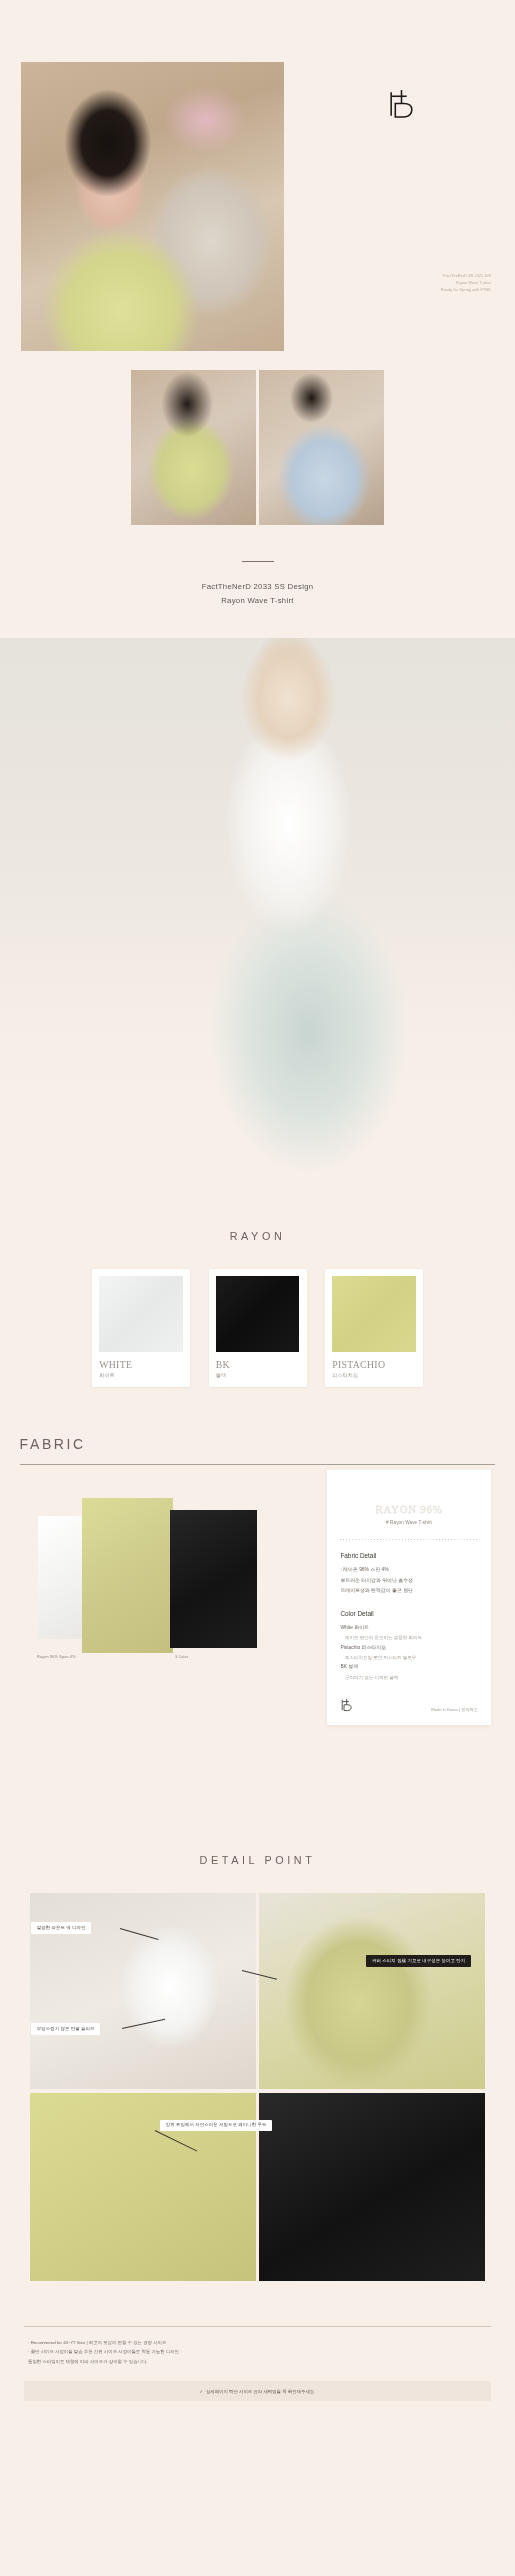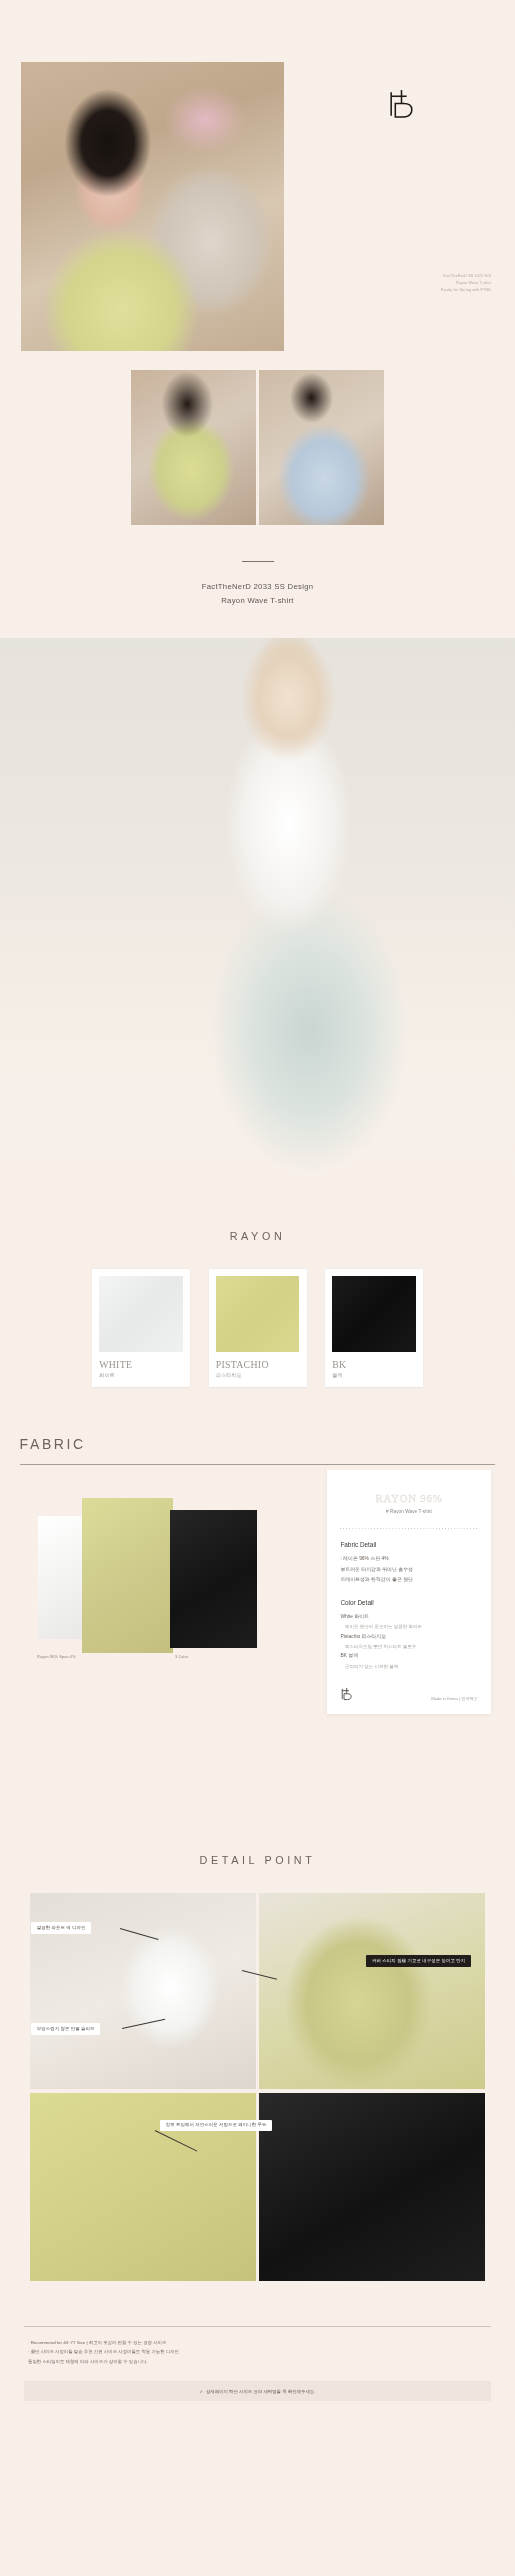--- a/index.html
+++ b/index.html
@@ -126,21 +126,21 @@
   }
   .info-card::before{
     content:""; position:absolute; left:0; right:0; top:-4.6px; height:5.2px;
     background:
       radial-gradient(circle 3.1px at 3.1px 5.2px, #f8efe9 98%, transparent 100%) repeat-x;
     background-size:6.2px 6.2px;
   }
   .info-ghost{
     text-align:center; font-family:"Liberation Serif", serif;
     font-size:10.8px; letter-spacing:0.8px; color:#f0ebe6;
-    -webkit-text-stroke:0.3px #e3dcd5; margin-top:7px;
+    -webkit-text-stroke:0.3px #e3dcd5; margin-top:18px;
   }
   .info-hash{ text-align:center; font-size:4.6px; color:#8e857e; margin-top:5.2px; letter-spacing:0.1px; }
   .info-dots{
     margin:13.4px 0 12.4px; height:1px;
     background:radial-gradient(circle 0.5px at 0.5px 0.5px, #c9c1ba 99%, transparent 100%) repeat-x;
     background-size:3.1px 1.5px;
   }
   .info-h{ font-size:6.4px; color:#3c3733; margin-bottom:6.2px; }
   .info-h.mt{ margin-top:13.4px; }
   .info-li{ font-size:4.9px; color:#6b635d; line-height:2.1; }
@@ -245,29 +245,29 @@
 
     <div class="swatch-row">
 
       <div class="swatch-card">
         <div class="swatch-chip chip-white"></div>
         <div class="swatch-en">WHITE</div>
         <div class="swatch-kr">화이트</div>
       </div>
 
       <div class="swatch-card">
+        <div class="swatch-chip chip-bk"></div>
+        <div class="swatch-en">BK</div>
+        <div class="swatch-kr">블랙</div>
+      </div>
+
+      <div class="swatch-card">
         <div class="swatch-chip chip-pistachio"></div>
         <div class="swatch-en">PISTACHIO</div>
         <div class="swatch-kr">피스타치오</div>
-      </div>
-
-      <div class="swatch-card">
-        <div class="swatch-chip chip-bk"></div>
-        <div class="swatch-en">BK</div>
-        <div class="swatch-kr">블랙</div>
       </div>
 
     </div>
   </section>
 
   <section class="fabric-sec">
     <div class="sec-head-left">FABRIC</div>
     <div class="sec-rule"></div>
 
     <div class="fabric-body">

